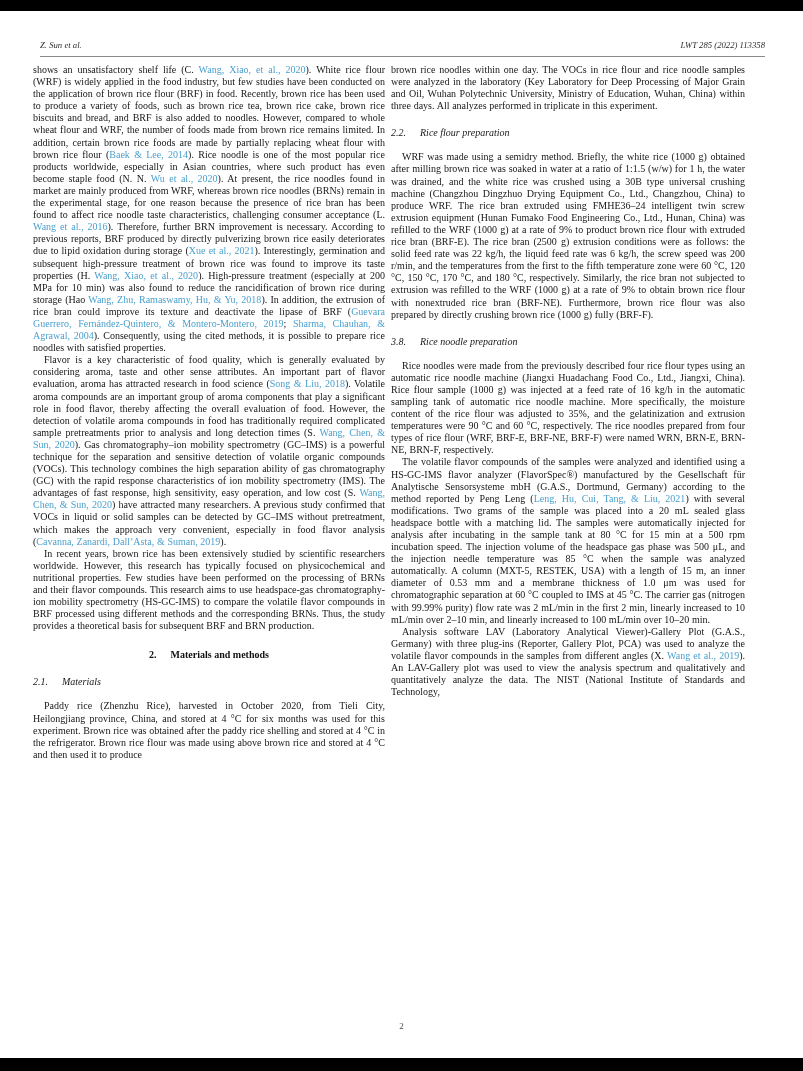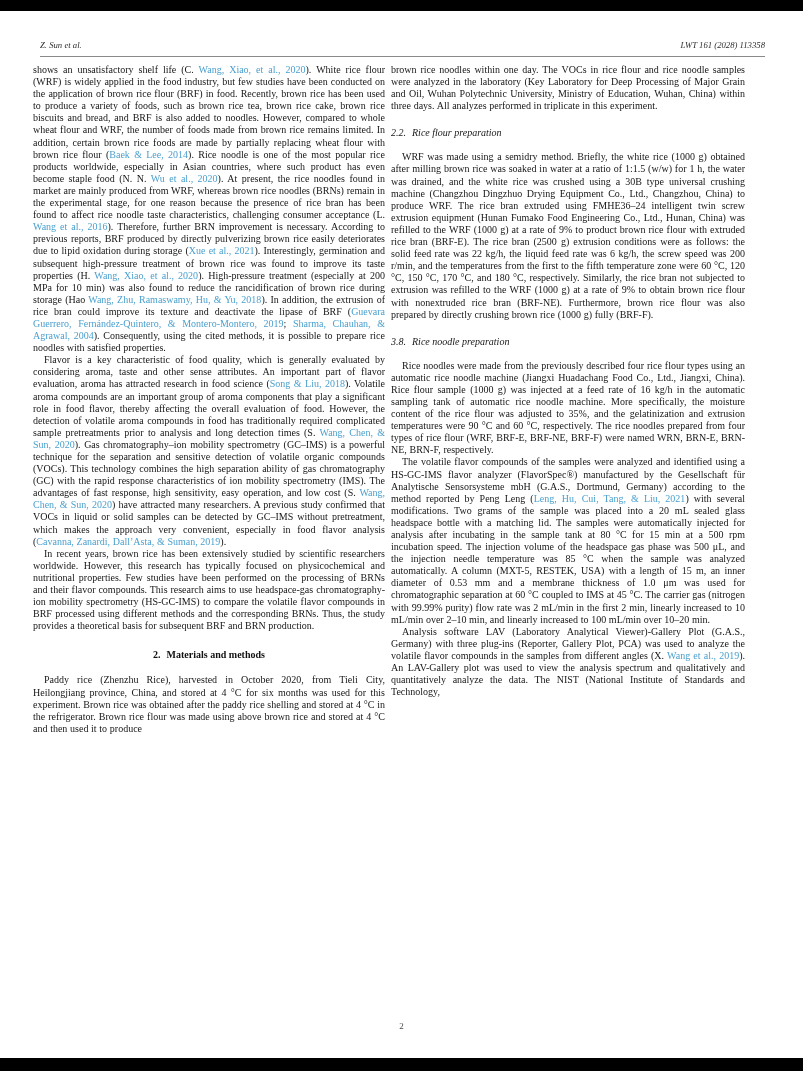--- a/index.html
+++ b/index.html
@@ -33,44 +33,45 @@
   .para.indent { text-indent:11px; }
   .sec-h1 {
     margin:17px 0 13px 0; font-size:10px; font-weight:bold; color:#111;
     line-height:12px;
     text-align:center;
   }
   .sec-h2 {
     margin:15px 0 12px 0; font-size:10px; font-weight:normal; font-style:italic;
     color:#161616; line-height:12px;
   }
-  .h-num { margin-right:6px; }
+  .h-num { margin-right:14px; }
   .cite { color:#4ba0ce; cursor:pointer; }
 
   .page-number {
     position:absolute; bottom:40px; left:0; width:803px;
     text-align:center; font-size:9px; color:#4a4a4a;
   }
 </style>
 </head>
 <body>
 
 <div class="edge-bar top"></div>
 
 <div class="running-head">
   <span>Z. Sun et al.</span>
-  <span>LWT 161 (2028) 113358</span>
+  <span>LWT 285 (2022) 113358</span>
 </div>
 <div class="head-rule"></div>
 
 <div class="col col-left">
     <p class="para">shows an unsatisfactory shelf life (C. <span class="cite">Wang, Xiao, et al., 2020</span>). White rice flour (WRF) is widely applied in the food industry, but few studies have been conducted on the application of brown rice flour (BRF) in food. Recently, brown rice has been used to produce a variety of foods, such as brown rice tea, brown rice cake, brown rice biscuits and bread, and BRF is also added to noodles. However, compared to whole wheat flour and WRF, the number of foods made from brown rice remains limited. In addition, certain brown rice foods are made by partially replacing wheat flour with brown rice flour (<span class="cite">Baek &amp; Lee, 2014</span>). Rice noodle is one of the most popular rice products worldwide, especially in Asian countries, where such product has even become staple food (N. N. <span class="cite">Wu et al., 2020</span>). At present, the rice noodles found in market are mainly produced from WRF, whereas brown rice noodles (BRNs) remain in the experimental stage, for one reason because the presence of rice bran has been found to affect rice noodle taste characteristics, challenging consumer acceptance (L. <span class="cite">Wang et al., 2016</span>). Therefore, further BRN improvement is necessary. According to previous reports, BRF produced by directly pulverizing brown rice easily deteriorates due to lipid oxidation during storage (<span class="cite">Xue et al., 2021</span>). Interestingly, germination and subsequent high-pressure treatment of brown rice was found to improve its taste properties (H. <span class="cite">Wang, Xiao, et al., 2020</span>). High-pressure treatment (especially at 200 MPa for 10 min) was also found to reduce the rancidification of brown rice during storage (Hao <span class="cite">Wang, Zhu, Ramaswamy, Hu, &amp; Yu, 2018</span>). In addition, the extrusion of rice bran could improve its texture and deactivate the lipase of BRF (<span class="cite">Guevara Guerrero, Fernández-Quintero, &amp; Montero-Montero, 2019</span>; <span class="cite">Sharma, Chauhan, &amp; Agrawal, 2004</span>). Consequently, using the cited methods, it is possible to prepare rice noodles with satisfied properties.</p>
     <p class="para indent">Flavor is a key characteristic of food quality, which is generally evaluated by considering aroma, taste and other sense attributes. An important part of flavor evaluation, aroma has attracted research in food science (<span class="cite">Song &amp; Liu, 2018</span>). Volatile aroma compounds are an important group of aroma components that play a significant role in food flavor, thereby affecting the overall evaluation of food. However, the detection of volatile aroma compounds in food has traditionally required complicated sample pretreatments prior to analysis and long detection times (S. <span class="cite">Wang, Chen, &amp; Sun, 2020</span>). Gas chromatography–ion mobility spectrometry (GC–IMS) is a powerful technique for the separation and sensitive detection of volatile organic compounds (VOCs). This technology combines the high separation ability of gas chromatography (GC) with the rapid response characteristics of ion mobility spectrometry (IMS). The advantages of fast response, high sensitivity, easy operation, and low cost (S. <span class="cite">Wang, Chen, &amp; Sun, 2020</span>) have attracted many researchers. A previous study confirmed that VOCs in liquid or solid samples can be detected by GC–IMS without pretreatment, which makes the approach very convenient, especially in food flavor analysis (<span class="cite">Cavanna, Zanardi, Dall’Asta, &amp; Suman, 2019</span>).</p>
     <p class="para indent">In recent years, brown rice has been extensively studied by scientific researchers worldwide. However, this research has typically focused on physicochemical and nutritional properties. Few studies have been performed on the processing of BRNs and their flavor compounds. This research aims to use headspace-gas chromatography-ion mobility spectrometry (HS-GC-IMS) to compare the volatile flavor compounds in BRF processed using different methods and the corresponding BRNs. Thus, the study provides a theoretical basis for subsequent BRF and BRN production.</p>
     <div class="sec-h1"><span class="h-num">2.</span>Materials and methods</div>
+    <div class="sec-h2"><span class="h-num">2.1.</span>Materials</div>
     <p class="para indent">Paddy rice (Zhenzhu Rice), harvested in October 2020, from Tieli City, Heilongjiang province, China, and stored at 4 °C for six months was used for this experiment. Brown rice was obtained after the paddy rice shelling and stored at 4 °C in the refrigerator. Brown rice flour was made using above brown rice and stored at 4 °C and then used it to produce</p>
   </div>
 <div class="col col-right">
     <p class="para">brown rice noodles within one day. The VOCs in rice flour and rice noodle samples were analyzed in the laboratory (Key Laboratory for Deep Processing of Major Grain and Oil, Wuhan Polytechnic University, Ministry of Education, Wuhan, China) within three days. All analyzes performed in triplicate in this experiment.</p>
     <div class="sec-h2"><span class="h-num">2.2.</span>Rice flour preparation</div>
     <p class="para indent">WRF was made using a semidry method. Briefly, the white rice (1000 g) obtained after milling brown rice was soaked in water at a ratio of 1:1.5 (w/w) for 1 h, the water was drained, and the white rice was crushed using a 30B type universal crushing machine (Changzhou Dingzhuo Drying Equipment Co., Ltd., Changzhou, China) to produce WRF. The rice bran extruded using FMHE36–24 intelligent twin screw extrusion equipment (Hunan Fumako Food Engineering Co., Ltd., Hunan, China) was refilled to the WRF (1000 g) at a rate of 9% to product brown rice flour with extruded rice bran (BRF-E). The rice bran (2500 g) extrusion conditions were as follows: the solid feed rate was 22 kg/h, the liquid feed rate was 6 kg/h, the screw speed was 200 r/min, and the temperatures from the first to the fifth temperature zone were 60 °C, 120 °C, 150 °C, 170 °C, and 180 °C, respectively. Similarly, the rice bran not subjected to extrusion was refilled to the WRF (1000 g) at a rate of 9% to obtain brown rice flour with nonextruded rice bran (BRF-NE). Furthermore, brown rice flour was also prepared by directly crushing brown rice (1000 g) fully (BRF-F).</p>
     <div class="sec-h2"><span class="h-num">3.8.</span>Rice noodle preparation</div>
     <p class="para indent">Rice noodles were made from the previously described four rice flour types using an automatic rice noodle machine (Jiangxi Huadachang Food Co., Ltd., Jiangxi, China). Rice flour sample (1000 g) was injected at a feed rate of 16 kg/h in the automatic sampling tank of automatic rice noodle machine. More specifically, the moisture content of the rice flour was adjusted to 35%, and the gelatinization and extrusion temperatures were 90 °C and 60 °C, respectively. The rice noodles prepared from four types of rice flour (WRF, BRF-E, BRF-NE, BRF-F) were named WRN, BRN-E, BRN-NE, BRN-F, respectively.</p>
     <p class="para indent">The volatile flavor compounds of the samples were analyzed and identified using a HS-GC-IMS flavor analyzer (FlavorSpec®) manufactured by the Gesellschaft für Analytische Sensorsysteme mbH (G.A.S., Dortmund, Germany) according to the method reported by Peng Leng (<span class="cite">Leng, Hu, Cui, Tang, &amp; Liu, 2021</span>) with several modifications. Two grams of the sample was placed into a 20 mL sealed glass headspace bottle with a matching lid. The samples were automatically injected for analysis after incubating in the sample tank at 80 °C for 15 min at a 500 rpm incubation speed. The injection volume of the headspace gas phase was 500 μL, and the injection needle temperature was 85 °C when the sample was analyzed automatically. A column (MXT-5, RESTEK, USA) with a length of 15 m, an inner diameter of 0.53 mm and a membrane thickness of 1.0 μm was used for chromatographic separation at 60 °C coupled to IMS at 45 °C. The carrier gas (nitrogen with 99.99% purity) flow rate was 2 mL/min in the first 2 min, linearly increased to 10 mL/min over 2–10 min, and linearly increased to 100 mL/min over 10–20 min.</p>
     <p class="para indent">Analysis software LAV (Laboratory Analytical Viewer)-Gallery Plot (G.A.S., Germany) with three plug-ins (Reporter, Gallery Plot, PCA) was used to analyze the volatile flavor compounds in the samples from different angles (X. <span class="cite">Wang et al., 2019</span>). An LAV-Gallery plot was used to view the analysis spectrum and qualitatively and quantitatively analyze the data. The NIST (National Institute of Standards and Technology,</p>

